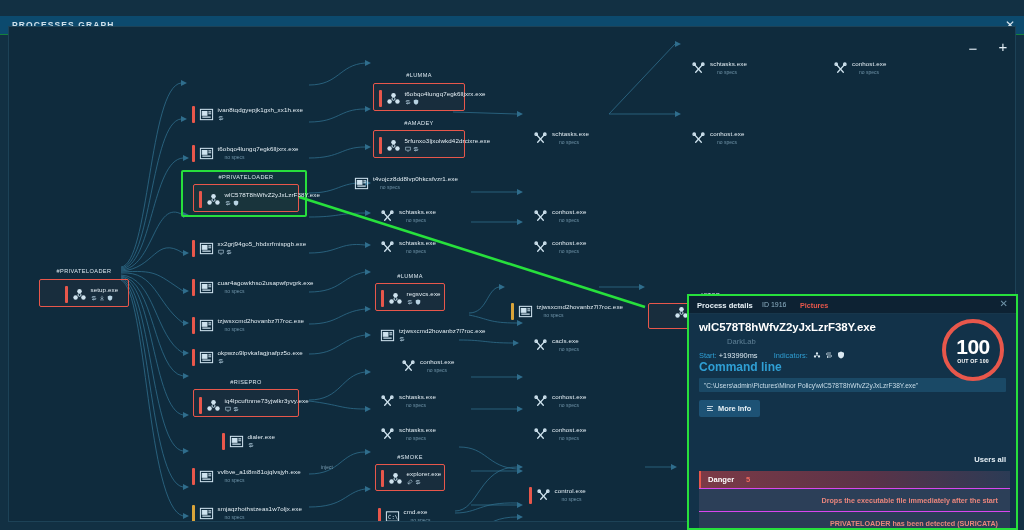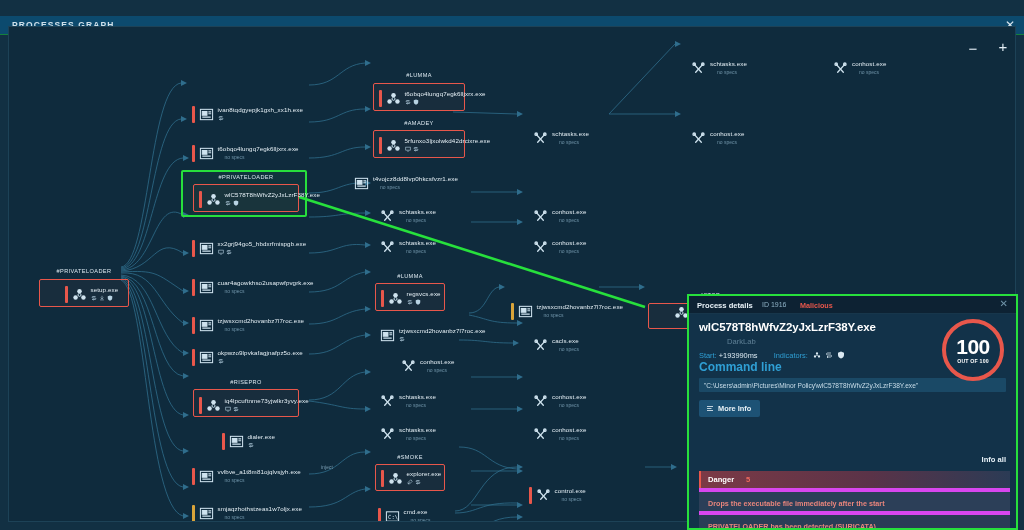--- a/index.html
+++ b/index.html
@@ -118,22 +118,22 @@
   }
   #danger { position: absolute; left: 10px; top: 157px; width: 311px; }
   .dbar {
     position: relative; height: 17px;
     background: linear-gradient(90deg,#7c3a46 0%, #5a3348 55%, #2b3b55 100%);
     border-left: 2.5px solid #e8574b;
   }
   .dbar .t { position: absolute; left: 7px; top: 4px; font-size: 7.6px; font-weight: bold; color: #fff; }
   .dbar .c { position: absolute; left: 45px; top: 4px; font-size: 7.6px; font-weight: bold; color: #ef6a5e; }
   .drow {
-    height: 23px; background: #2c3f58; border-top: 4px solid #d946ef;
-    font-size: 7.2px; font-weight: bold; color: #e8857c; padding: 7px 4px 0 9px;
+    height: 23px; background: #2c3f58; border-top: 1px solid #d946ef;
+    font-size: 7.2px; font-weight: bold; color: #e8857c; padding: 7px 12px 0 9px; text-align: right;
   }
   .drow.alt { background: #2a3d56; }
 </style>
 </head>
 <body>
 
 <div id="app">
 
   <div id="titlebar">
     <div class="t">PROCESSES GRAPH</div>
@@ -819,21 +819,21 @@
             <div class="nname">conhost.exe</div>
           </div>
         </div>
       </div>
   </div>
 
   <div id="details">
     <div id="dhead">
       <span class="lbl">Process details</span>
       <span class="pid">ID 1916</span>
-      <span class="verdict">Malicious</span>
+      <span class="verdict">Pictures</span>
       <span class="x">✕</span>
     </div>
 
     <div id="dbody">
       <div id="pname">wlC578T8hWfvZ2yJxLzrF38Y.exe</div>
       <div id="pfam">DarkLab</div>
 
 
       <div class="krow">
         <span>Start:</span>
@@ -865,21 +865,21 @@
       <div id="cmdlabel">Command line</div>
       <div id="cmdbox">"C:\Users\admin\Pictures\Minor Policy\wlC578T8hWfvZ2yJxLzrF38Y.exe"</div>
 
       <button id="moreinfo">
         <svg width="8" height="8" viewBox="0 0 16 16" stroke="#eaf3f8" stroke-width="1.6">
             <path d="M2 3h12M2 7h9M2 11h12"></path>
           </svg>
         <span>More Info</span>
       </button>
 
-      <div id="hideall">Info all</div>
+      <div id="hideall">Users all</div>
 
       <div id="danger">
         <div class="dbar">
           <span class="t">Danger</span>
           <span class="c">5</span>
         </div>
         <div class="drow">Drops the executable file immediately after the start</div>
         <div class="drow alt">PRIVATELOADER has been detected (SURICATA)</div>
       </div>
     </div>

